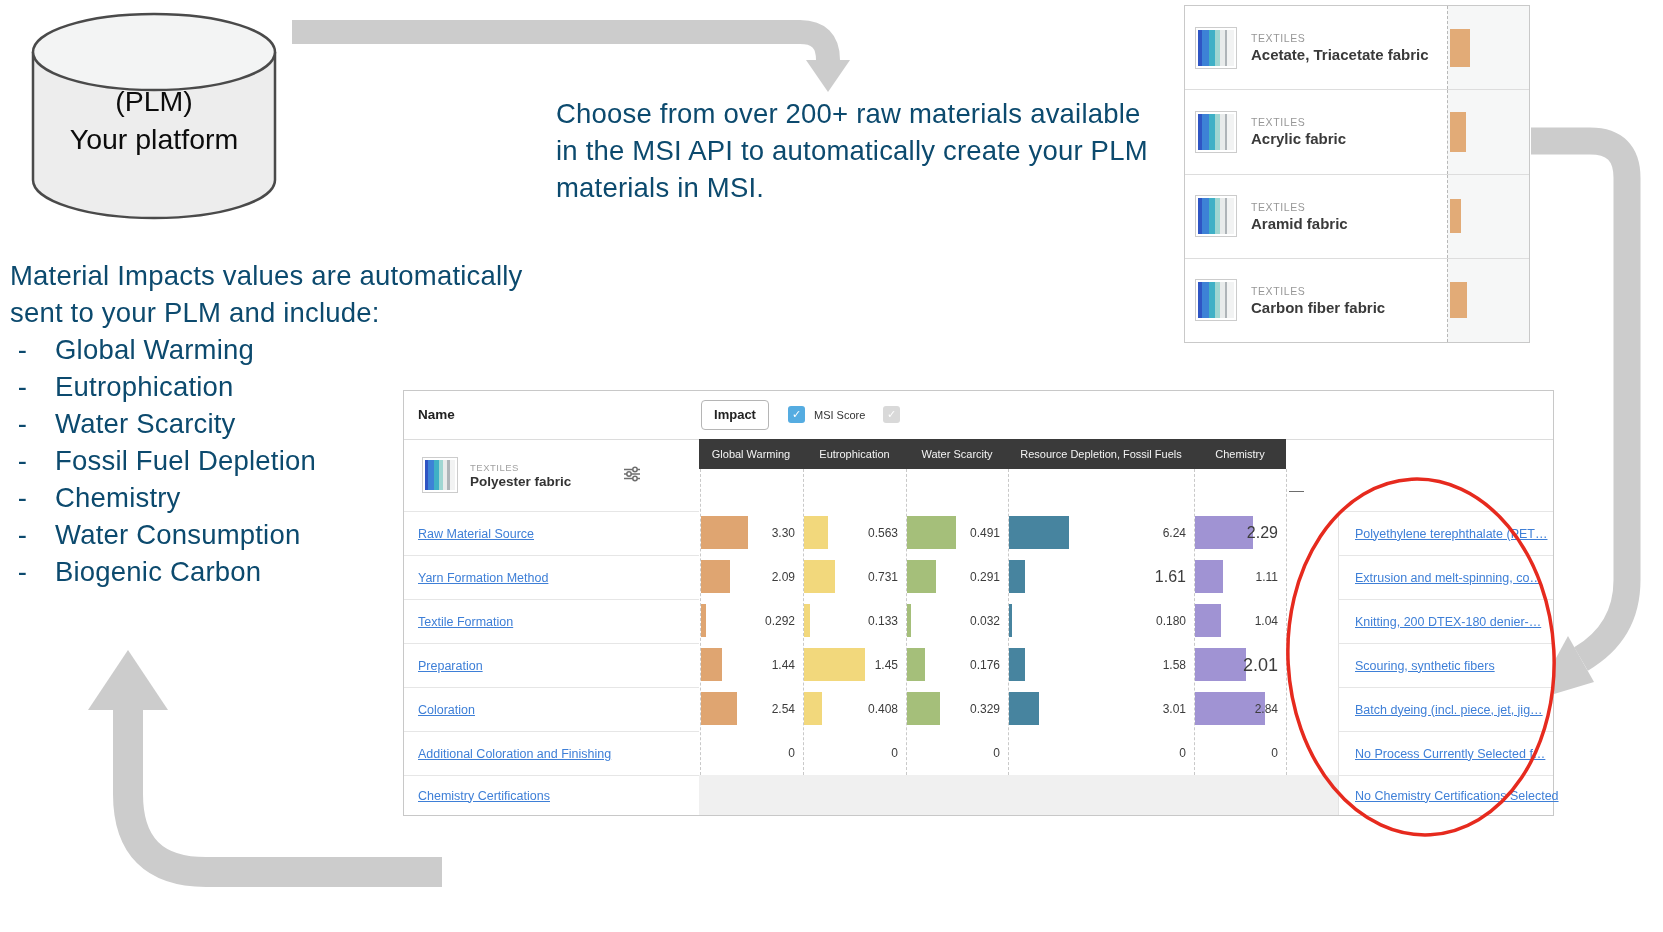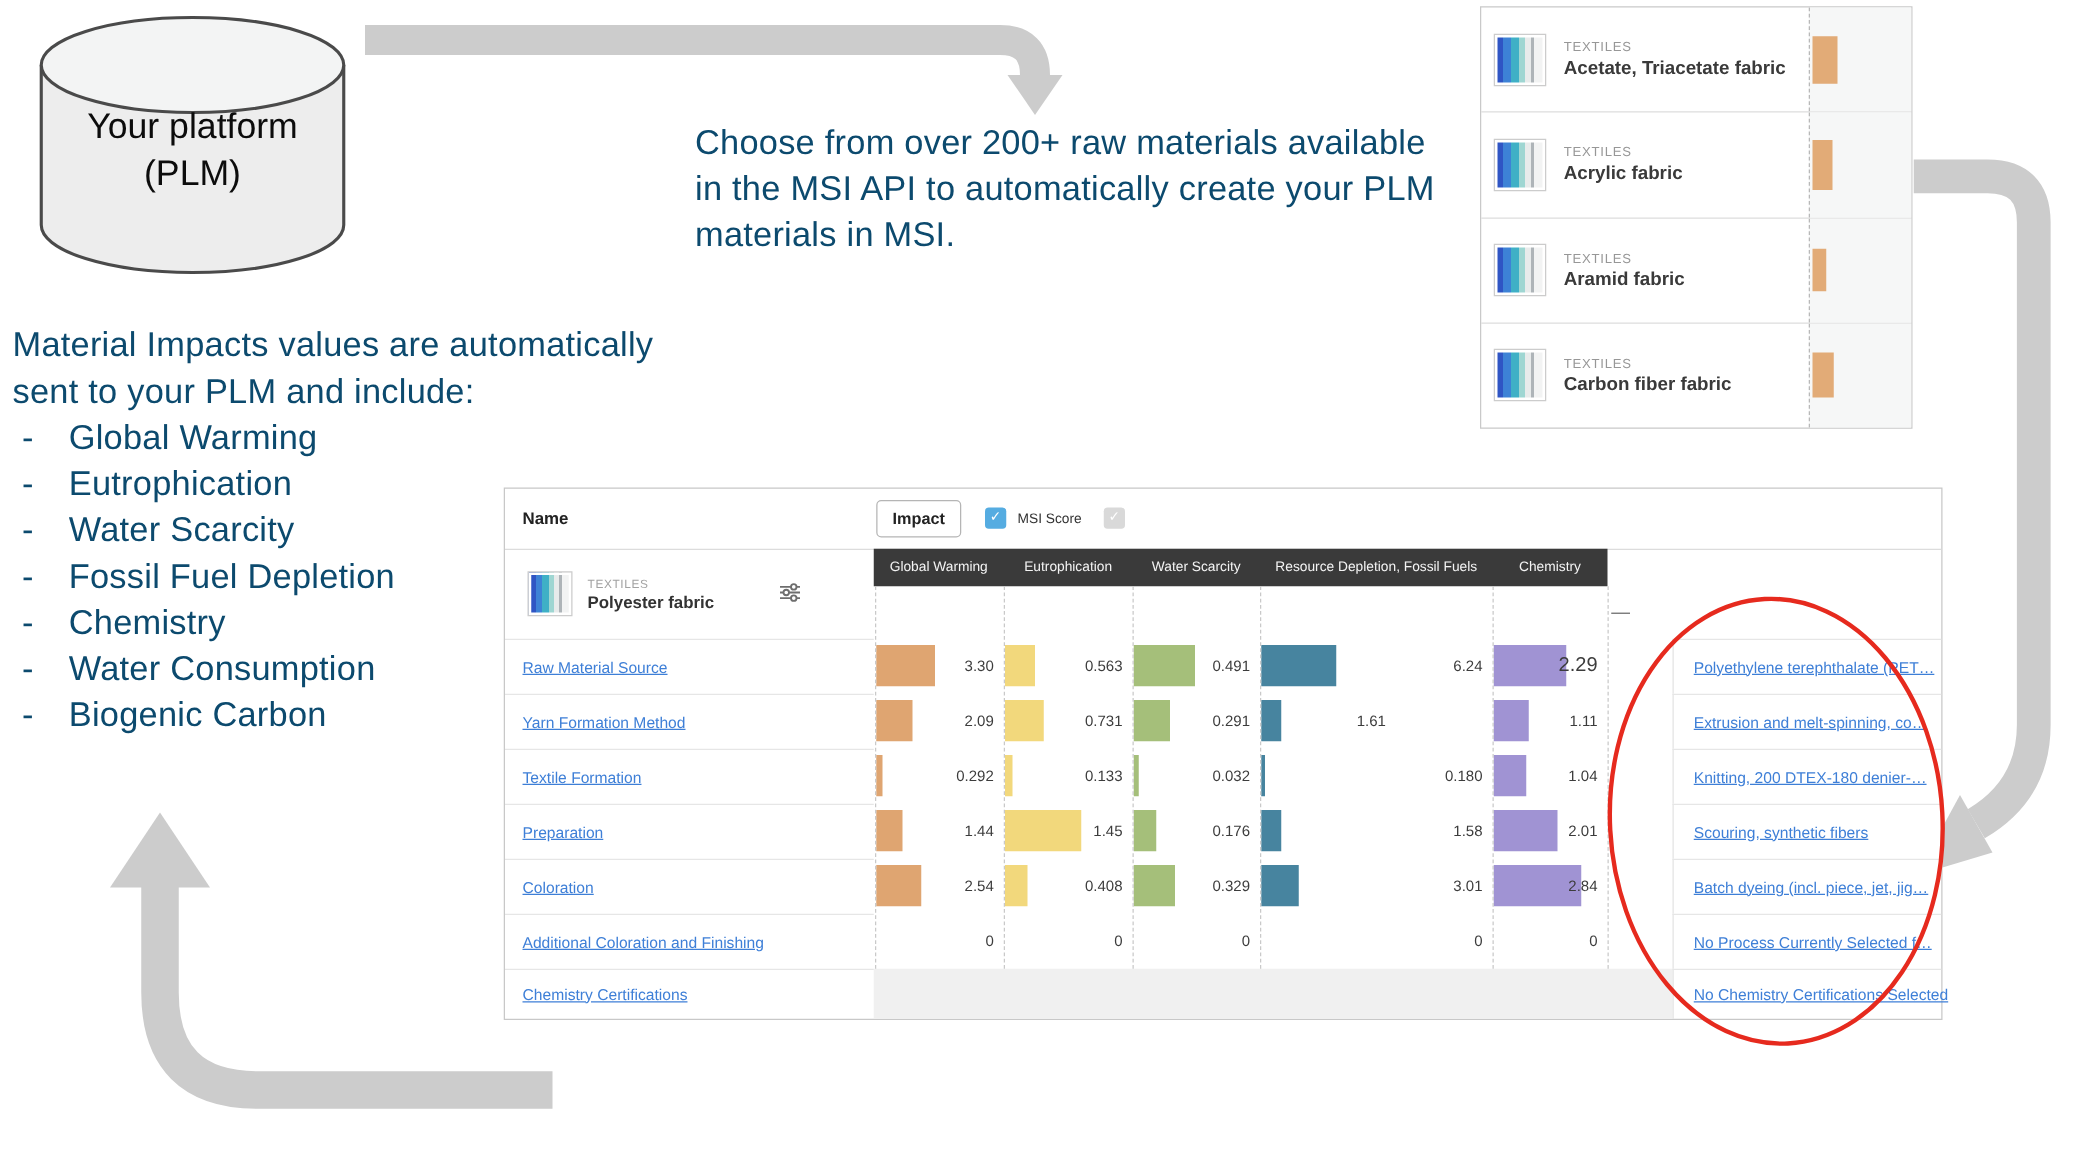--- a/index.html
+++ b/index.html
@@ -83,22 +83,22 @@
       <path d="M1531,141 H1590 Q1627,141 1627,178 V580 Q1627,632 1581,659" fill="none" stroke="#cccccc" stroke-width="27"></path>
       <polygon points="1544,680 1568,636 1594,682 1544,697"></polygon>
     </g>
     <g fill="#cccccc">
       <path d="M442,872 H206 Q128,872 128,794 V708" fill="none" stroke="#cccccc" stroke-width="30"></path>
       <polygon points="88,710 168,710 128,650"></polygon>
     </g>
   </svg>
 
   <div id="platform-label">
+    <div>(PLM)</div>
     <div>Your platform</div>
-    <div>(PLM)</div>
   </div>
 
   <div id="choose-text" class="bigtext">Choose from over 200+ raw materials available in the MSI API to automatically create your PLM materials in MSI.</div>
 
   <div id="impacts-block">
     <div class="bigtext" style="white-space:nowrap;">Material Impacts values are automatically</div>
     <div class="bigtext" style="white-space:nowrap;">sent to your PLM and include:</div>
     <div id="impacts-list">
         <div class="imp-item bigtext">
           <span class="dash">-</span>
@@ -241,21 +241,21 @@
         <div class="trow-name" style="top: 164px; height: 44px;">
           <a class="lnk">Yarn Formation Method</a>
         </div>
         <span class="vbar" style="left: 297px; top: 169px; width: 29px; height: 33px; background: rgb(223, 165, 113);"></span>
         <span class="vval" style="left: 296px; top: 164px; width: 95px; line-height: 44px; font-size: 12px;">2.09</span>
         <span class="vbar" style="left: 400px; top: 169px; width: 31px; height: 33px; background: rgb(242, 216, 124);"></span>
         <span class="vval" style="left: 399px; top: 164px; width: 95px; line-height: 44px; font-size: 12px;">0.731</span>
         <span class="vbar" style="left: 503px; top: 169px; width: 29px; height: 33px; background: rgb(165, 191, 122);"></span>
         <span class="vval" style="left: 502px; top: 164px; width: 94px; line-height: 44px; font-size: 12px;">0.291</span>
         <span class="vbar" style="left: 605px; top: 169px; width: 16px; height: 33px; background: rgb(71, 132, 159);"></span>
-        <span class="vval" style="left: 604px; top: 164px; width: 178px; line-height: 44px; font-size: 12px; text-align: center;">1.61</span>
+        <span class="vval" style="left: 604px; top: 164px; width: 178px; line-height: 44px; font-size: 16px;">1.61</span>
         <span class="vbar" style="left: 791px; top: 169px; width: 28px; height: 33px; background: rgb(160, 147, 211);"></span>
         <span class="vval" style="left: 790px; top: 164px; width: 84px; line-height: 44px; font-size: 12px;">1.11</span>
         <div class="trow-proc" style="top: 164px; height: 44px;">
           <a class="lnk">Extrusion and melt-spinning, co…</a>
         </div>
         <div class="trow-name" style="top: 208px; height: 44px;">
           <a class="lnk">Textile Formation</a>
         </div>
         <span class="vbar" style="left: 297px; top: 213px; width: 5px; height: 33px; background: rgb(223, 165, 113);"></span>
         <span class="vval" style="left: 296px; top: 208px; width: 95px; line-height: 44px; font-size: 12px;">0.292</span>
@@ -275,21 +275,21 @@
         </div>
         <span class="vbar" style="left: 297px; top: 257px; width: 21px; height: 33px; background: rgb(223, 165, 113);"></span>
         <span class="vval" style="left: 296px; top: 252px; width: 95px; line-height: 44px; font-size: 12px;">1.44</span>
         <span class="vbar" style="left: 400px; top: 257px; width: 61px; height: 33px; background: rgb(242, 216, 124);"></span>
         <span class="vval" style="left: 399px; top: 252px; width: 95px; line-height: 44px; font-size: 12px;">1.45</span>
         <span class="vbar" style="left: 503px; top: 257px; width: 18px; height: 33px; background: rgb(165, 191, 122);"></span>
         <span class="vval" style="left: 502px; top: 252px; width: 94px; line-height: 44px; font-size: 12px;">0.176</span>
         <span class="vbar" style="left: 605px; top: 257px; width: 16px; height: 33px; background: rgb(71, 132, 159);"></span>
         <span class="vval" style="left: 604px; top: 252px; width: 178px; line-height: 44px; font-size: 12px;">1.58</span>
         <span class="vbar" style="left: 791px; top: 257px; width: 51px; height: 33px; background: rgb(160, 147, 211);"></span>
-        <span class="vval" style="left: 790px; top: 252px; width: 84px; line-height: 44px; font-size: 12px;">2.01</span>
+        <span class="vval" style="left: 790px; top: 252px; width: 84px; line-height: 44px; font-size: 18px;">2.01</span>
         <div class="trow-proc" style="top: 252px; height: 44px;">
           <a class="lnk">Scouring, synthetic fibers</a>
         </div>
         <div class="trow-name" style="top: 296px; height: 44px;">
           <a class="lnk">Coloration</a>
         </div>
         <span class="vbar" style="left: 297px; top: 301px; width: 36px; height: 33px; background: rgb(223, 165, 113);"></span>
         <span class="vval" style="left: 296px; top: 296px; width: 95px; line-height: 44px; font-size: 12px;">2.54</span>
         <span class="vbar" style="left: 400px; top: 301px; width: 18px; height: 33px; background: rgb(242, 216, 124);"></span>
         <span class="vval" style="left: 399px; top: 296px; width: 95px; line-height: 44px; font-size: 12px;">0.408</span>

